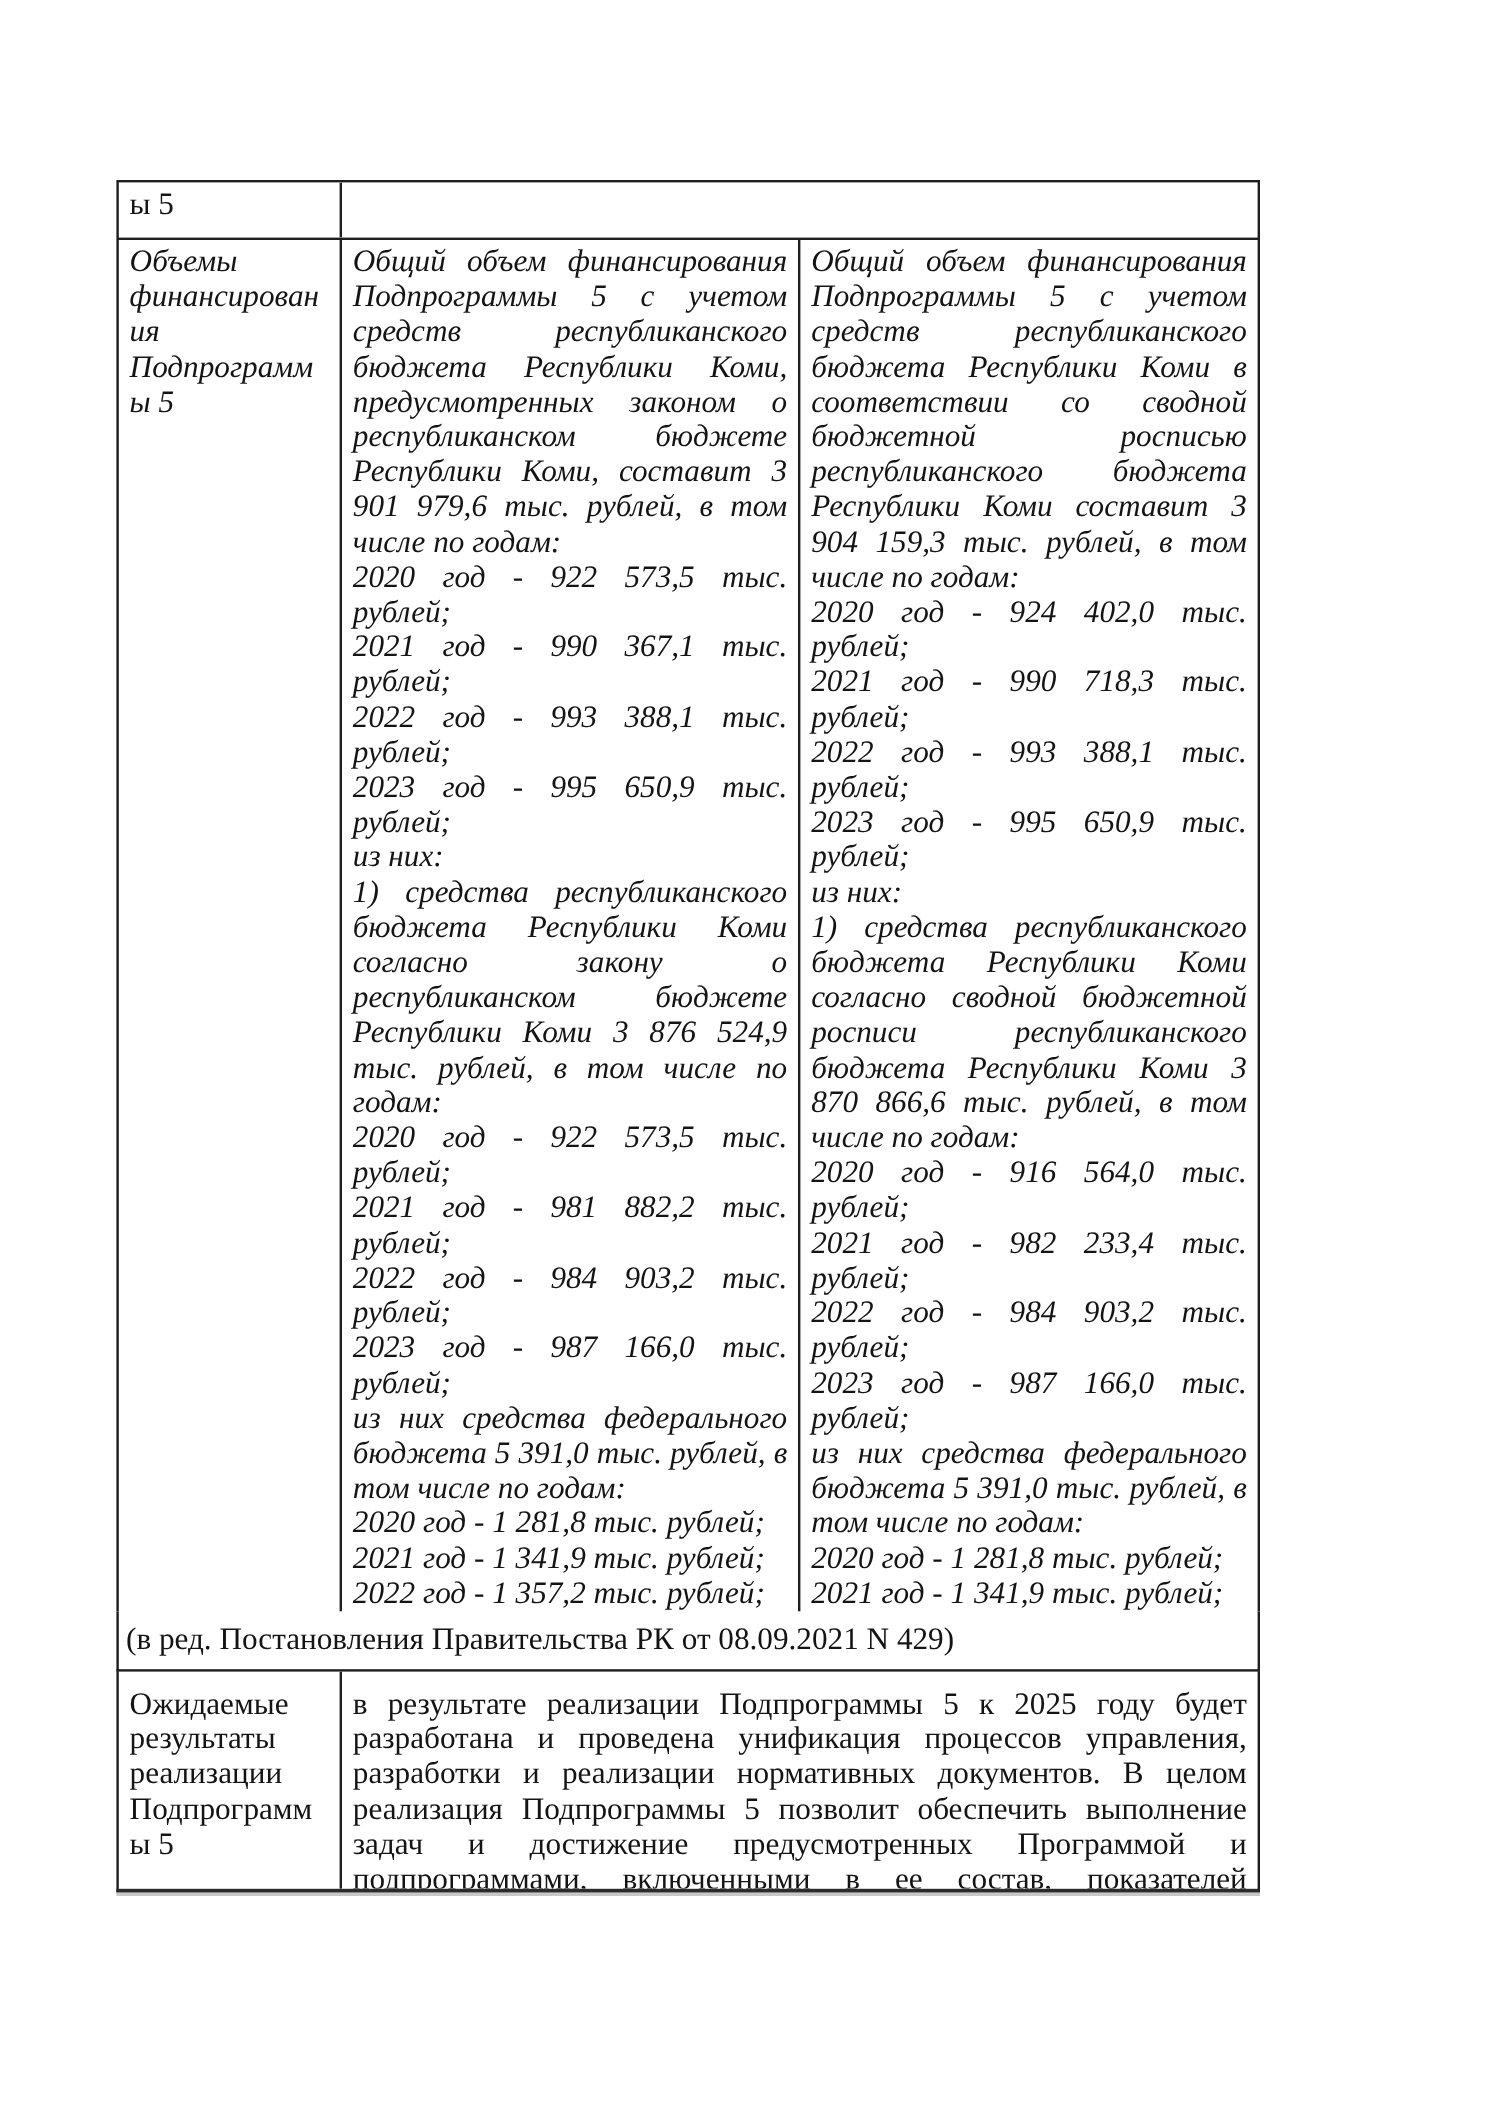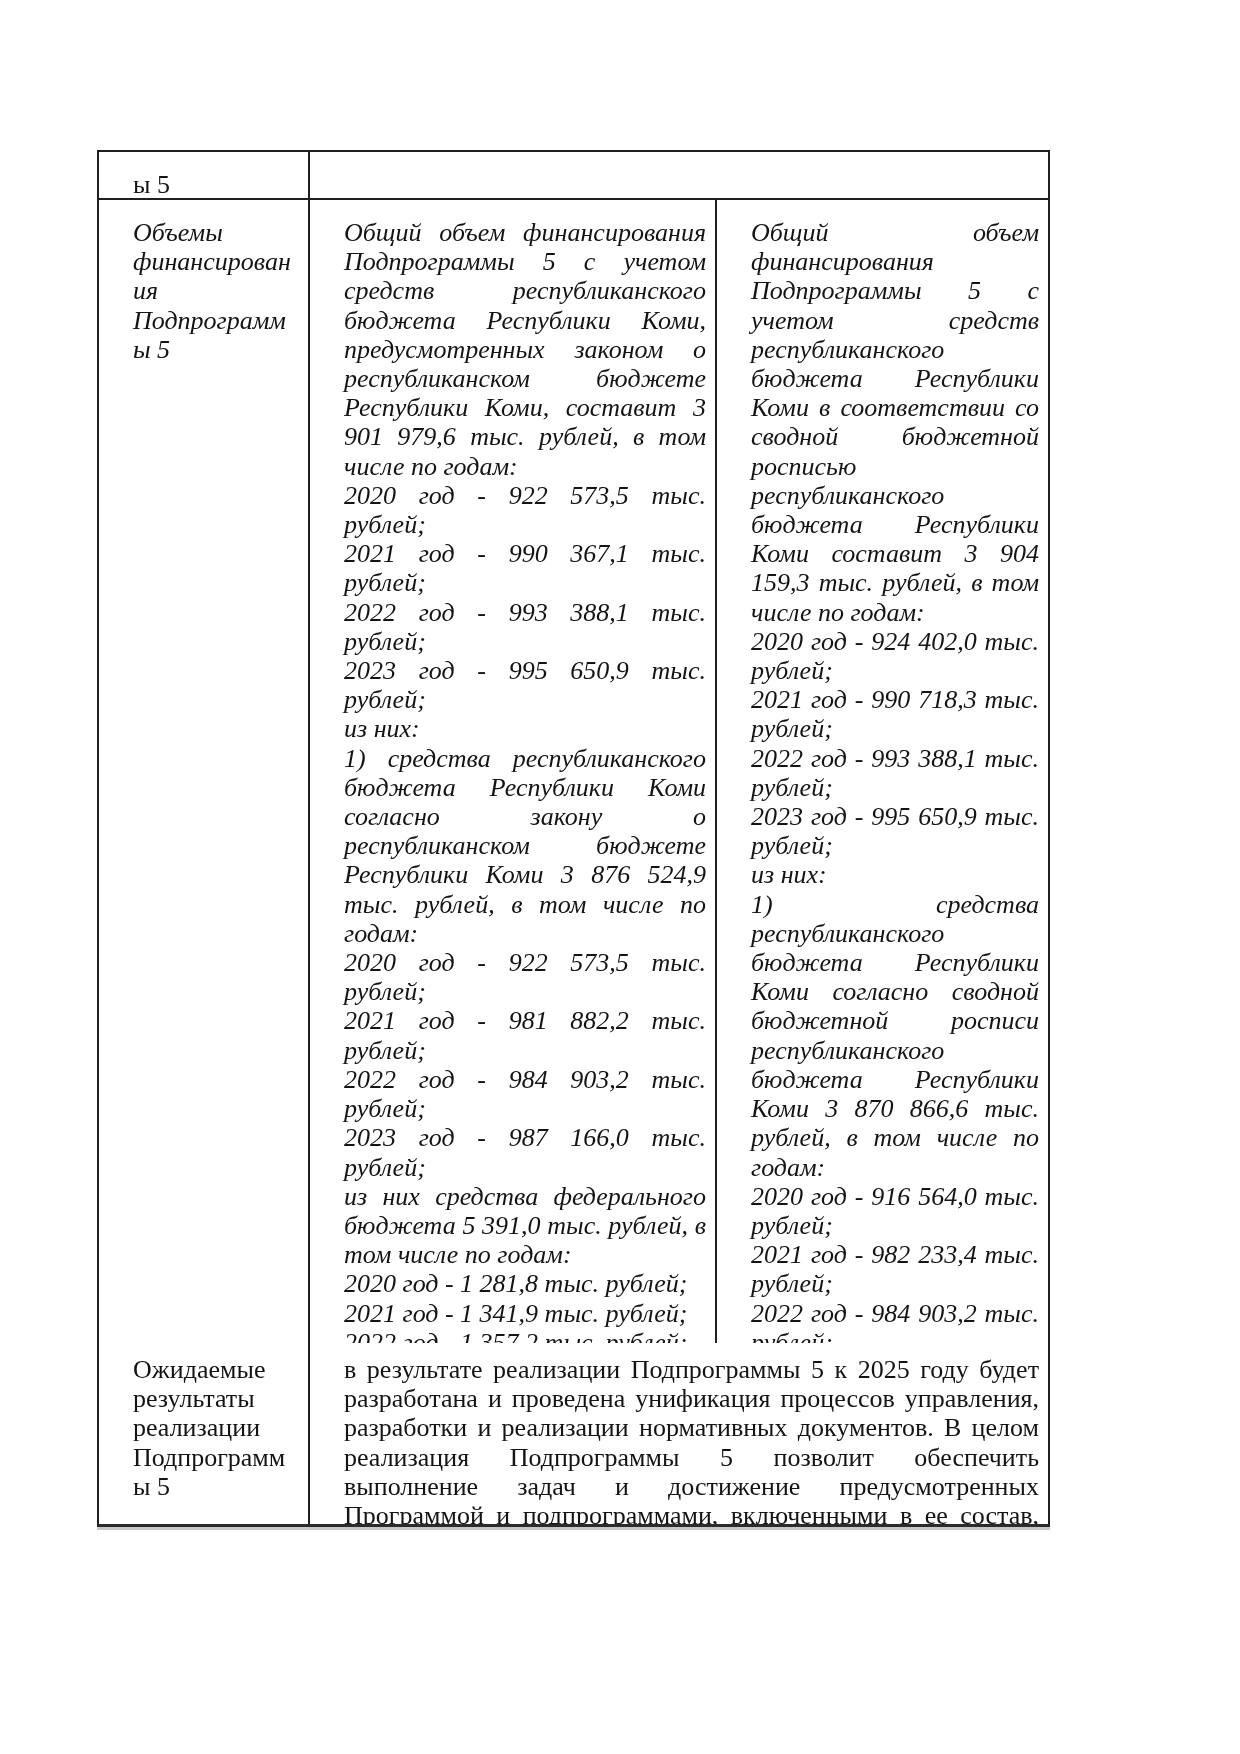--- a/index.html
+++ b/index.html
@@ -40,26 +40,25 @@
     border-bottom: 2px solid #1f1f1f;
     overflow: hidden;
   }
   .row-results {
     height: 184px;
     border-bottom: 3px solid #2b2b2b;
     box-shadow: 0 3px 0 rgba(0,0,0,0.22);
   }
   .c {
     box-sizing: border-box;
-    padding: 18px 9px 0 9px;
+    padding: 3px 9px 0 9px;
     font-size: 26px;
     line-height: 29.2px;
     white-space: pre-line;
     overflow: hidden;
-    margin-left: 25px;
   }
   .c1 {
     width: 186px;
     flex: none;
     border-right: 2px solid #1f1f1f;
   }
   .c2 {
     width: 382px;
     flex: none;
     border-right: 2px solid #1f1f1f;
@@ -130,20 +129,23 @@
 2021 год - 1 341,9 тыс. рублей;
 2022 год - 1 357,2 тыс. рублей;
 2023 год - 1 410,1 тыс. рублей;
 2) средства местных бюджетов 33 292,7 тыс. рублей, в том числе по годам:
 2020 год - 7 838,0 тыс. рублей;
 2021 год - 8 484,9 тыс. рублей;
 2022 год - 8 484,9 тыс. рублей;
 2023 год - 8 484,9 тыс. рублей</div>
     </div>
 
+    <div class="row-amend">
+      <div class="amend-text">(в ред. Постановления Правительства РК от 08.09.2021 N 429)</div>
+    </div>
 
     <div class="t-row row-results">
       <div class="c c1">Ожидаемые
 результаты
 реализации
 Подпрограмм
 ы 5</div>
       <div class="c cwide justify">в результате реализации Подпрограммы 5 к 2025 году будет разработана и проведена унификация процессов управления, разработки и реализации нормативных документов. В целом реализация Подпрограммы 5 позволит обеспечить выполнение задач и достижение предусмотренных Программой и подпрограммами, включенными в ее состав, показателей (индикаторов), а также</div>
     </div>
 

